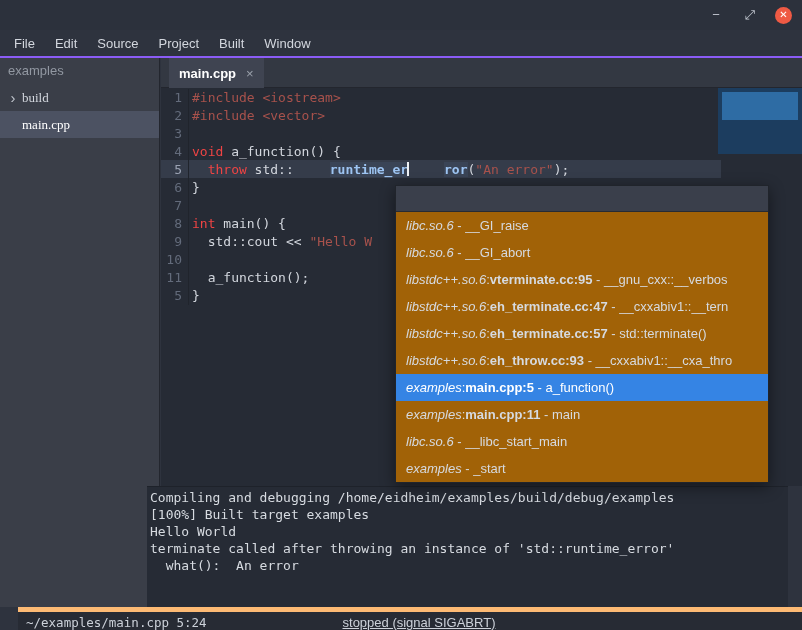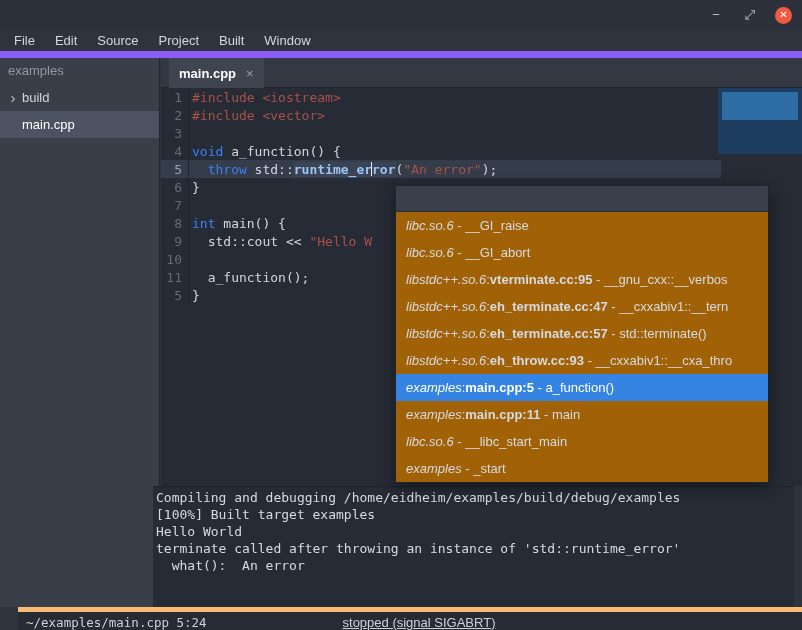--- a/index.html
+++ b/index.html
@@ -12,56 +12,56 @@
   
   #titlebar { position:absolute; left:0; top:0; width:802px; height:30px; background:#2c313c; }
   #title { position:absolute; left:0; top:0; width:100%; text-align:left; line-height:30px;
            font-weight:normal; color:#f6f7f9; font-size:13px;margin-top:44px; }
   .win-controls { position:absolute; right:10px; top:0; height:30px; display:flex; align-items:center; gap:16px; }
   .win-btn { width:18px; height:18px; display:flex; align-items:center; justify-content:center;
              color:#c3c8d1; font-size:13px; line-height:18px; }
   .win-btn.close { background:#ef5a44; border-radius:50%; width:17px; height:17px; color:#fff; font-size:10px; }
   
   #menubar { position:absolute; left:0; top:30px; width:802px; height:28px; background:#2e333e;
-             border-bottom:7px solid #8b5cf6; display:flex; align-items:center; padding-left:4px; }
+             border-bottom:2px solid #8b5cf6; display:flex; align-items:center; padding-left:4px; }
   .menu-item { padding:0 10px; line-height:27px; color:#d3d7de; }
   
   #sidebar { position:absolute; left:0; top:58px; width:160px; height:549px; background:#3a3e48;
              border-right:1px solid #23262e; }
   #sidebar-header { height:26px; line-height:26px; padding-left:8px; color:#9298a2; }
   .side-item { height:27px; line-height:27px; display:flex; align-items:center; color:#d3d7de; cursor:default; }
   .side-item .chev { width:14px; margin-left:6px; text-align:center; color:#c0c5cd; font-size:15px; }
-  .side-item .lbl { margin-left:22px; }
+  .side-item .lbl { margin-left:22px;font-family:Liberation Serif, serif; }
   .side-item.has-chev .lbl { margin-left:2px; }
   .side-item.selected { background:#4c5262; color:#ffffff; }
   
   #tabbar { position:absolute; left:161px; top:58px; width:641px; height:30px; background:#333842;
             border-bottom:1px solid #23262e; display:flex; }
   .tab { height:30px; margin-left:8px; background:#3f4451; display:flex; align-items:center;
          padding:0 10px; gap:10px; font-weight:bold; color:#ffffff; }
   .tab .tclose { color:#9aa0aa; font-weight:normal; }
   
   #editor { position:absolute; left:161px; top:88px; width:641px; height:398px; background:#262b35;
             font-family:"DejaVu Sans Mono", monospace; font-size:13px; overflow:hidden; }
   #curline-band { position:absolute; left:0; top:72px; width:560px; height:18px; background:#353c4a; }
   #gutter { position:absolute; left:0; top:1px; width:28px; border-right:1px solid #20242c; }
   .gut-num { height:18px; line-height:18px; text-align:right; padding-right:6px; color:#636b7b; }
   .gut-num.cur { color:#9aa2b2; }
   #code-lines { position:absolute; left:31px; top:1px; right:0; }
   .code-line { height:18px; line-height:18px; white-space:pre; color:#d3d7de; }
   .tok-pre { color:#a8524c; }
   .tok-inc { color:#a8524c; }
   .tok-str { color:#a8524c; }
-  .tok-kw  { color:#3b82f6; }
-  .tok-sym { color:#9dc4f2; font-weight:bold; background:#3a4456; }
+  .tok-kw  { color:#ef4444; }
+  .tok-sym { color:#9dc4f2; font-weight:bold; background:#3a4456;margin-left:36px; }
   .caret { display:inline-block; width:2px; height:14px; background:#eef1f5; vertical-align:-2px; margin:0 -1px; }
   #bluebox { position:absolute; left:557px; top:0; width:84px; height:66px; background:#1c3d5f; }
   #bluebox-inner { margin:4px; height:28px; background:#2e6ca4; }
   
-  #console { position:absolute; left:153px; top:486px; width:641px; height:121px; background:#262b35;
+  #console { position:absolute; left:147px; top:486px; width:641px; height:121px; background:#262b35;
              border-top:1px solid #1e222a; padding:2px 0 0 3px;
              font-family:"DejaVu Sans Mono", monospace; font-size:13px; }
   .console-line { height:17px; line-height:17px; white-space:pre; color:#d7dbe1; }
   
   #statusbar { position:absolute; left:4px; top:607px; width:802px; height:23px; background:#272b34;
                border-top:5px solid #fdba74;margin-left:14px; }
   #status-left { position:absolute; left:8px; top:0; line-height:22px;
                  font-family:"DejaVu Sans Mono", monospace; font-size:12.5px; color:#ccd1d9; }
   #status-center { position:absolute; left:0; right:0; top:0; text-align:center; line-height:22px;
                    color:#ccd1d9;text-decoration:underline; }

